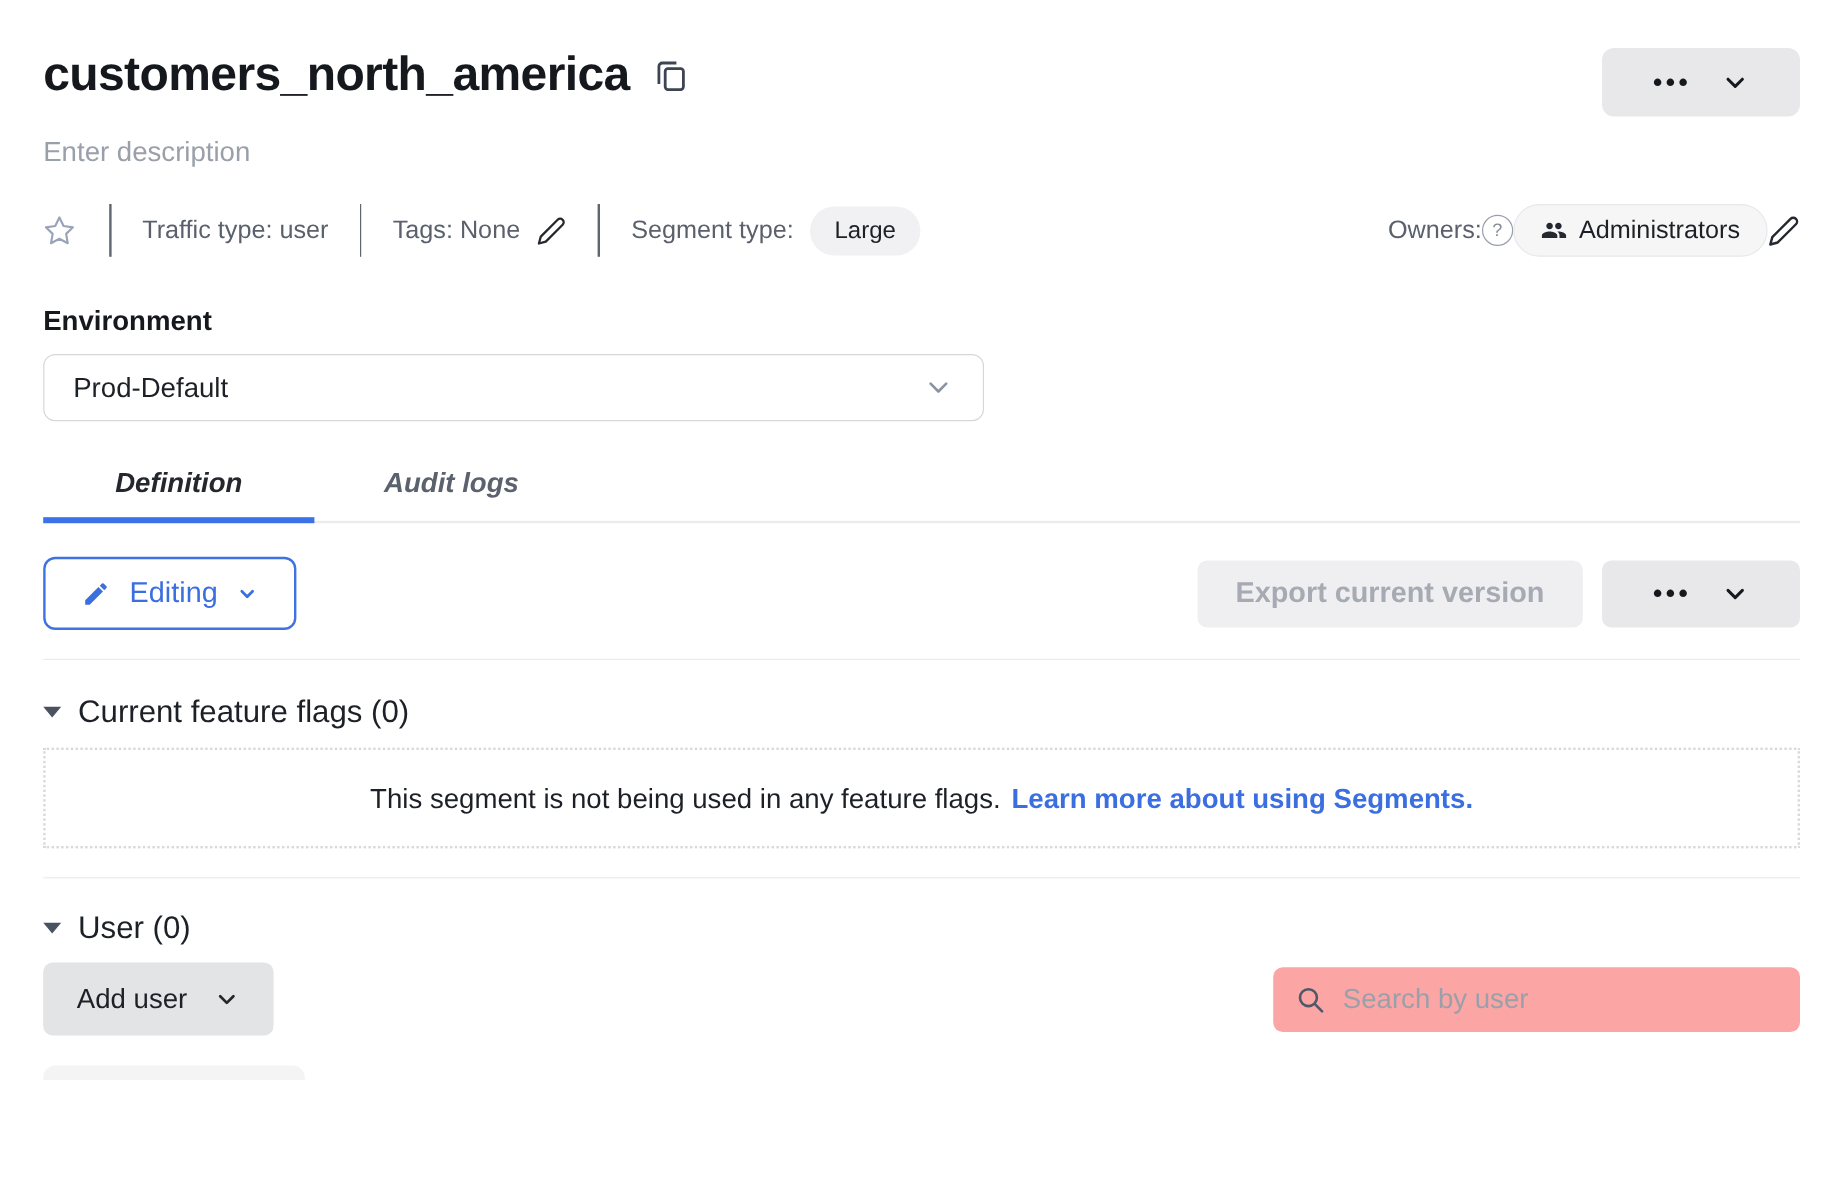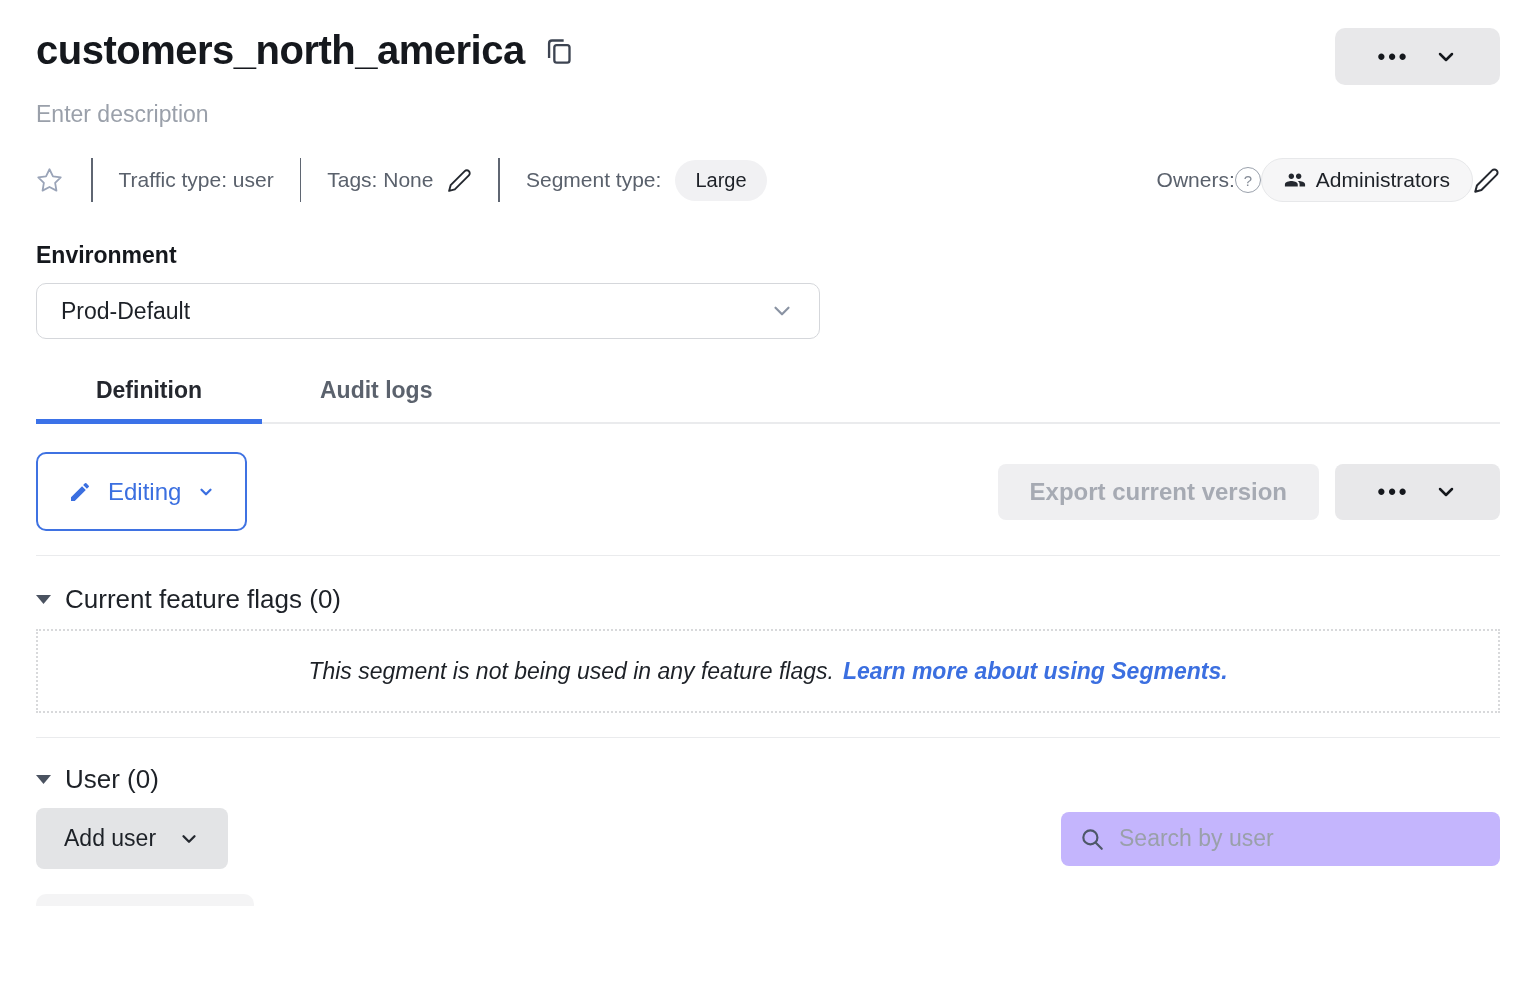--- a/index.html
+++ b/index.html
@@ -5,21 +5,21 @@
   * { box-sizing: border-box; margin: 0; padding: 0; }
   html, body { width: 1536px; height: 1002px; overflow: hidden; }
   body {
     background: #ffffff;
     font-family: "Liberation Sans", sans-serif;
     color: #1d2127;
   }
   .page { padding: 0 36px; }
 
   
-  .header-row { display: flex; justify-content: space-between; align-items: flex-start; padding-top: 28px; }
+  .header-row { display: flex; justify-content: space-between; align-items: flex-start; padding-top: 28px; margin-top: 12px; }
   .title-wrap { display: flex; align-items: center; gap: 20px; }
   .page-title { font-size: 40px; font-weight: 700; letter-spacing: -0.5px; color: #15181d; }
   .copy-icon svg { display: block; }
 
   .more-btn {
     background: #e8e8ea; border: none; border-radius: 10px;
     width: 165px; height: 57px;
     display: flex; align-items: center; justify-content: center; gap: 24px;
     cursor: pointer;
   }
@@ -48,34 +48,34 @@
   
   .env-label { margin-top: 40px; font-size: 23px; font-weight: 700; color: #15181d; }
   .env-select {
     margin-top: 14px; width: 784px; height: 56px;
     border: 1px solid #d5d7db; border-radius: 10px;
     display: flex; align-items: center; justify-content: space-between;
     padding: 0 24px; font-size: 23px; color: #1d2127; cursor: pointer; background: #fff; text-align: right;
   }
 
   
-  .tabs { margin-top: 38px; display: flex; border-bottom: 2px solid #eaebed; }
+  .tabs { margin-top: 38px; display: flex; border-bottom: 2px solid #eaebed; font-style: italic; }
   .tab { font-size: 23px; font-weight: 700; padding-bottom: 18px; position: relative; cursor: pointer; }
   .tab.active { width: 226px; text-align: center; color: #24272e; }
   .tab.active::after {
     content: ""; position: absolute; left: 0; right: 0; bottom: -2px; height: 5px; background: #3b72e8;
   }
   .tab.inactive { margin-left: 58px; color: #5b626d; font-weight: 600; }
 
   
   .toolbar { margin-top: 28px; display: flex; justify-content: space-between; align-items: center; }
   .editing-btn {
     display: flex; align-items: center; gap: 16px;
     border: 2px solid #3f72e2; border-radius: 10px; background: #fff;
-    height: 79px; padding: 0 30px; cursor: pointer;
+    height: 61px; padding: 0 30px; cursor: pointer;
     font-size: 24px; color: #3b6fe0; font-family: inherit;
   }
   .toolbar-right { display: flex; align-items: center; gap: 16px; }
   .export-btn {
     background: #efeff1; border: none; border-radius: 8px;
     height: 56px; padding: 0 32px; font-size: 24px; font-weight: 600; color: #a6aab3;
     font-family: inherit; cursor: default;
   }
   .more-btn.small { height: 56px; border-radius: 8px; }
 
@@ -86,34 +86,34 @@
   .section-header .triangle svg { display: block; }
   .section-title { font-size: 26px; font-weight: 500; color: #1d2127; }
   .ff-section { margin-top: 28px; }
   .user-section { margin-top: 26px; }
 
   .dotted-box {
     margin-top: 14px; border: 2px dotted #d8d9db;
     display: flex; align-items: center; justify-content: center;
     font-size: 23px; color: #1d2127;
   }
-  .ff-box { height: 84px; font-style: italic; }
+  .ff-box { height: 84px; }
   .user-box { height: 77px; margin-top: 27px; }
   .blue-link { color: #3b6fe0; font-weight: 700; text-decoration: none; cursor: pointer; }
   .ff-box .blue-link { margin-left: 9px; }
 
   
   .user-actions { margin-top: 13px; display: flex; justify-content: space-between; align-items: center; }
   .add-user-btn {
     background: #e3e4e6; border: none; border-radius: 8px;
     height: 61px; padding: 0 28px; display: flex; align-items: center; gap: 22px;
     font-size: 23px; color: #1d2127; font-family: inherit; cursor: pointer;
   }
   .search-box {
-    width: 439px; height: 54px; background: #c4b5fd; border-radius: 8px;
+    width: 439px; height: 54px; background: #fca5a5; border-radius: 8px;
     display: flex; align-items: center; gap: 14px; padding: 0 18px;
   }
   .search-box input {
     border: none; outline: none; background: transparent;
     font-size: 23px; color: #1d2127; flex: 1; font-family: inherit;
   }
   .search-box input::placeholder { color: #9aa0aa; }
 
   .bottom-partial {
     margin-top: 25px; width: 218px; height: 12px;

